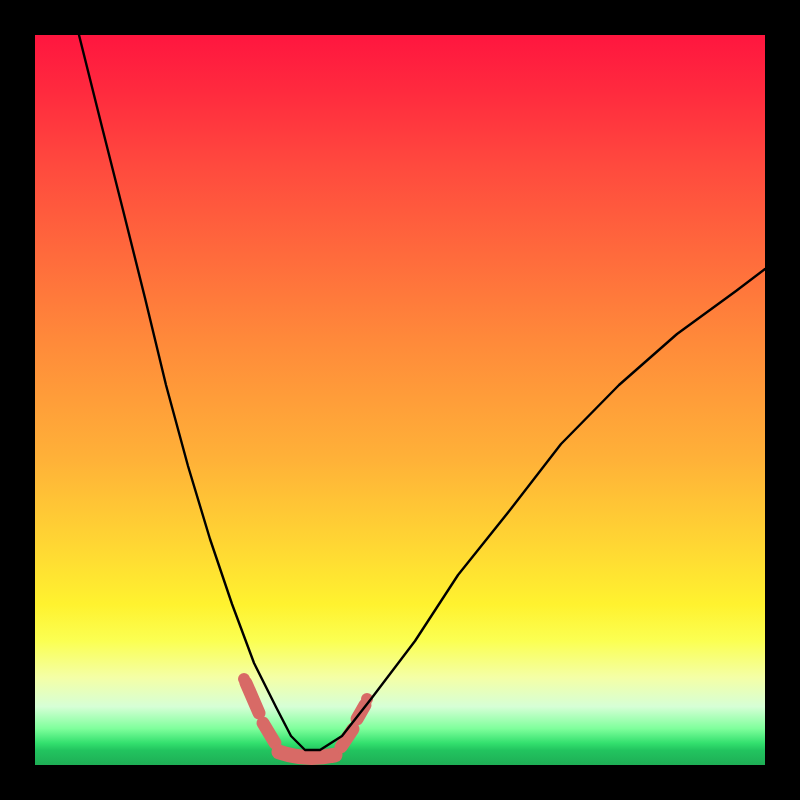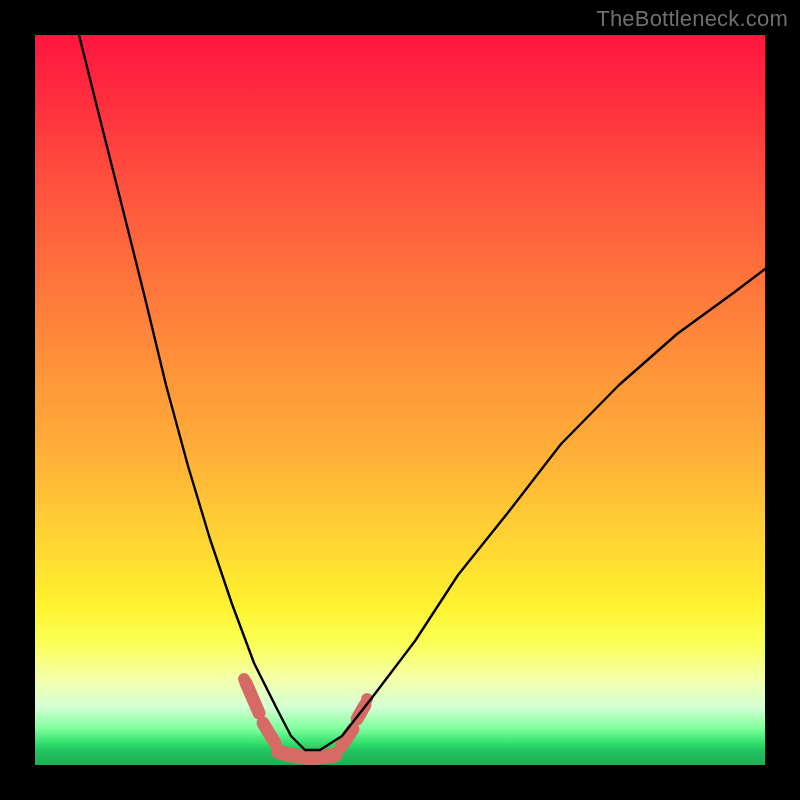--- a/index.html
+++ b/index.html
@@ -61,21 +61,20 @@
     width: 730px;
     height: 730px;
     overflow: visible;
   }
 </style>
 </head>
 <body>
 
 <div class="frame">
 
-  <div class="watermark">TheBottleneck.com</div>
 
   <div class="plot-area">
     <svg class="curve" viewBox="0 0 730 730" preserveAspectRatio="none">
 
       <g>
 
         <path d="M 211 648 L 224 678" stroke="#d86a66" stroke-width="13" stroke-linecap="round" fill="none"></path>
         <path d="M 228 688 L 240 708" stroke="#d86a66" stroke-width="13" stroke-linecap="round" fill="none"></path>
 
         <path d="M 244 717 Q 270 726 300 720" stroke="#d86a66" stroke-width="15" stroke-linecap="round" fill="none"></path>

